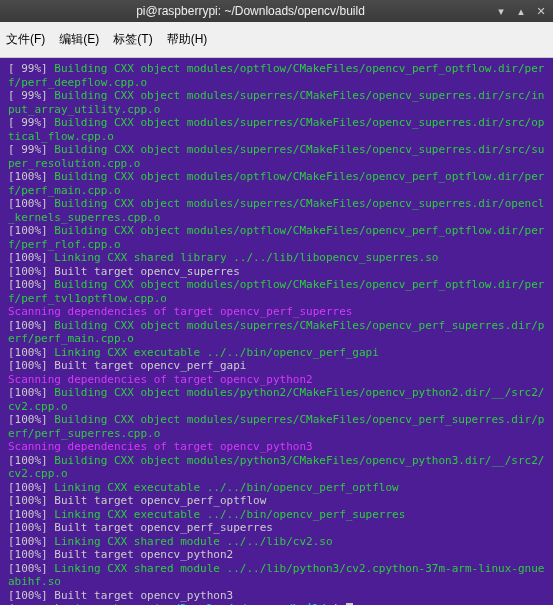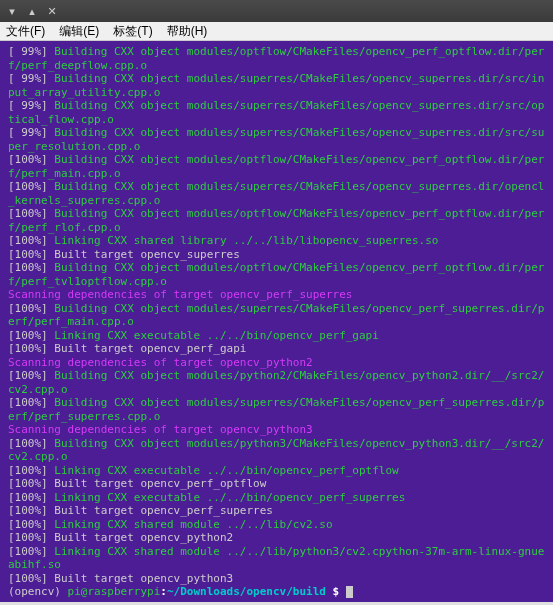--- a/index.html
+++ b/index.html
@@ -16,21 +16,21 @@
   color: #eee;
   display: flex;
   align-items: center;
   padding: 0 6px;
   font-size: 12px;
 }
 .title-text { flex: 1; text-align: center; }
 .win-controls { display: flex; gap: 8px; }
 .win-btn { width: 12px; height: 12px; display: flex; align-items: center; justify-content: center; cursor: pointer; color: #ccc; font-size: 11px; line-height: 1; }
 .menubar {
-  height: 19px;
+  height: 36px;
   background: #f0f0f0;
   border-bottom: 1px solid #ccc;
   display: flex;
   align-items: center;
   padding: 0 6px;
   font-size: 12px;
   gap: 14px;
 }
 .menu-item { cursor: pointer; }
 .terminal {
@@ -55,20 +55,21 @@
   width: 7px;
   height: 12px;
   background: #ccc;
   vertical-align: text-bottom;
 }
 </style>
 </head>
 <body>
 
 <div class="titlebar">
+  <span class="title-text">pi@raspberrypi: ~/Downloads/opencv/build</span>
   <div class="win-controls">
     <span class="win-btn">▾</span>
     <span class="win-btn">▴</span>
     <span class="win-btn">✕</span>
   </div>
 </div>
 
 <div class="menubar">
   <span class="menu-item">文件(F)</span>
   <span class="menu-item">编辑(E)</span>

